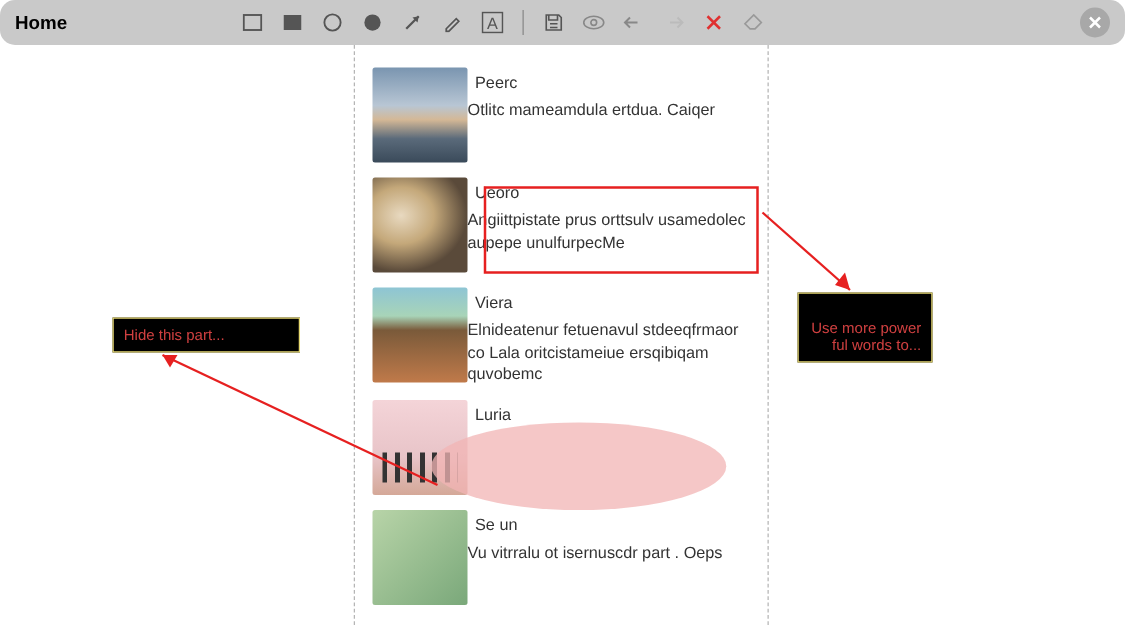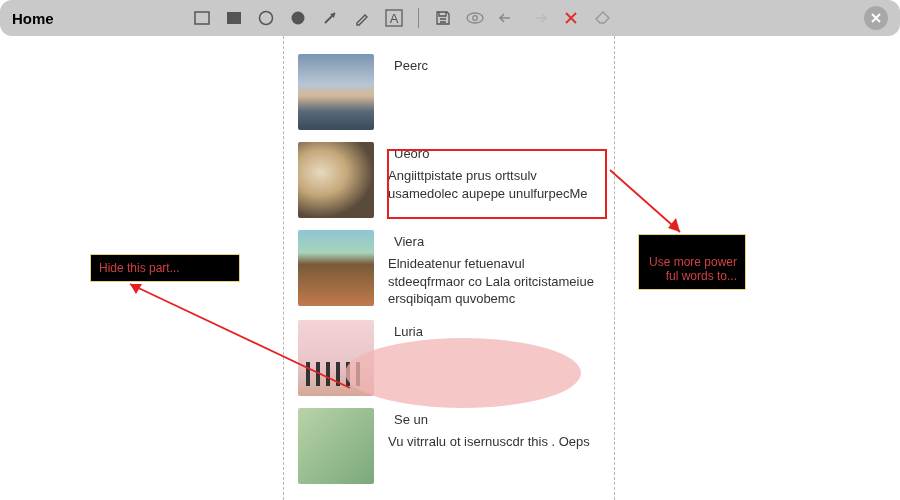--- a/index.html
+++ b/index.html
@@ -7,21 +7,21 @@
   
   .toolbar { height: 36px; background: #c9c9c9; display: flex; align-items: center; padding: 0 12px; gap: 4px; border-radius: 12px; }
   .toolbar-title { font-weight: bold; font-size: 15px; color: #000; margin-right: 130px; }
   .tool-btn { width: 28px; height: 28px; display: flex; align-items: center; justify-content: center; cursor: pointer; }
   .tool-btn svg { display: block; }
   .tool-sep { width: 1px; height: 20px; background: #888; margin: 0 6px; }
   .close-circle { margin-left: auto; width: 24px; height: 24px; border-radius: 50%; background: #a8a8a8; display: flex; align-items: center; justify-content: center; cursor: pointer; }
   
   .page-area { position: absolute; top: 36px; left: 0; right: 0; bottom: 0; background: #fff; }
   .page { position: absolute; left: 283px; top: 0; width: 332px; height: 464px; border-left: 1px dashed #b5b5b5; border-right: 1px dashed #b5b5b5; padding-top: 12px; }
-  .entry { display: flex; padding: 6px 14px; gap: 14px; }
+  .entry { display: flex; padding: 6px 14px; }
   .thumb { width: 76px; height: 76px; flex-shrink: 0; background: #dcdcdc; border-radius: 2px; overflow: hidden; }
   .entry-text { flex: 1; font-size: 13px; color: #333; }
   .entry-title { font-size: 13px; color: #333; margin: 4px 0 6px 6px; }
   .entry-body { font-size: 13px; color: #333; line-height: 1.35; word-break: break-word; }
   
   .thumb-sunset { background: linear-gradient(to bottom, #7a95b0 0%, #b8c6d4 40%, #d4b896 55%, #5a6a7a 75%, #3a4a5a 100%); }
   .thumb-book { background: radial-gradient(ellipse at 30% 40%, #e8d9c0 0%, #c4a87a 35%, #5a4a3a 70%); }
   .thumb-pier { background: linear-gradient(to bottom, #8ec5d4 0%, #a8d4b8 30%, #7a5a3a 45%, #c07a4a 100%); }
   .thumb-people { background: linear-gradient(to bottom, #f4d4d8 0%, #e8c4c8 60%, #d4a898 100%); position: relative; }
   .thumb-people::after { content:""; position:absolute; bottom:10px; left:8px; right:8px; height:24px; background: repeating-linear-gradient(90deg, #333 0 4px, transparent 4px 10px); }
@@ -120,20 +120,21 @@
 </div>
 
 <div class="page-area">
 
   <div class="page">
 
     <div class="entry">
       <div class="thumb thumb-sunset"></div>
       <div class="entry-text">
         <div class="entry-title">Peerc</div>
+        <div class="entry-body">Otlitc mameamdula ertdua. Caiqer</div>
       </div>
     </div>
 
     <div class="entry">
       <div class="thumb thumb-book"></div>
       <div class="entry-text">
         <div class="entry-title">Ueoro</div>
         <div class="entry-body">Angiittpistate prus orttsulv usamedolec aupepe unulfurpecMe</div>
       </div>
     </div>
@@ -150,21 +151,21 @@
       <div class="thumb thumb-people"></div>
       <div class="entry-text">
         <div class="entry-title">Luria</div>
       </div>
     </div>
 
     <div class="entry">
       <div class="thumb thumb-generic"></div>
       <div class="entry-text">
         <div class="entry-title">Se un</div>
-        <div class="entry-body">Vu vitrralu ot isernuscdr this . Oeps</div>
+        <div class="entry-body">Vu vitrralu ot isernuscdr part . Oeps</div>
       </div>
     </div>
 
   </div>
 
   <div class="ellipse anno" style="left:345px; top:302px; width:236px; height:70px;"></div>
 
   <div class="redbox anno" style="left:387px; top:113px; width:220px; height:70px;"></div>
 
   <div class="note anno" style="left:90px; top:218px;">

